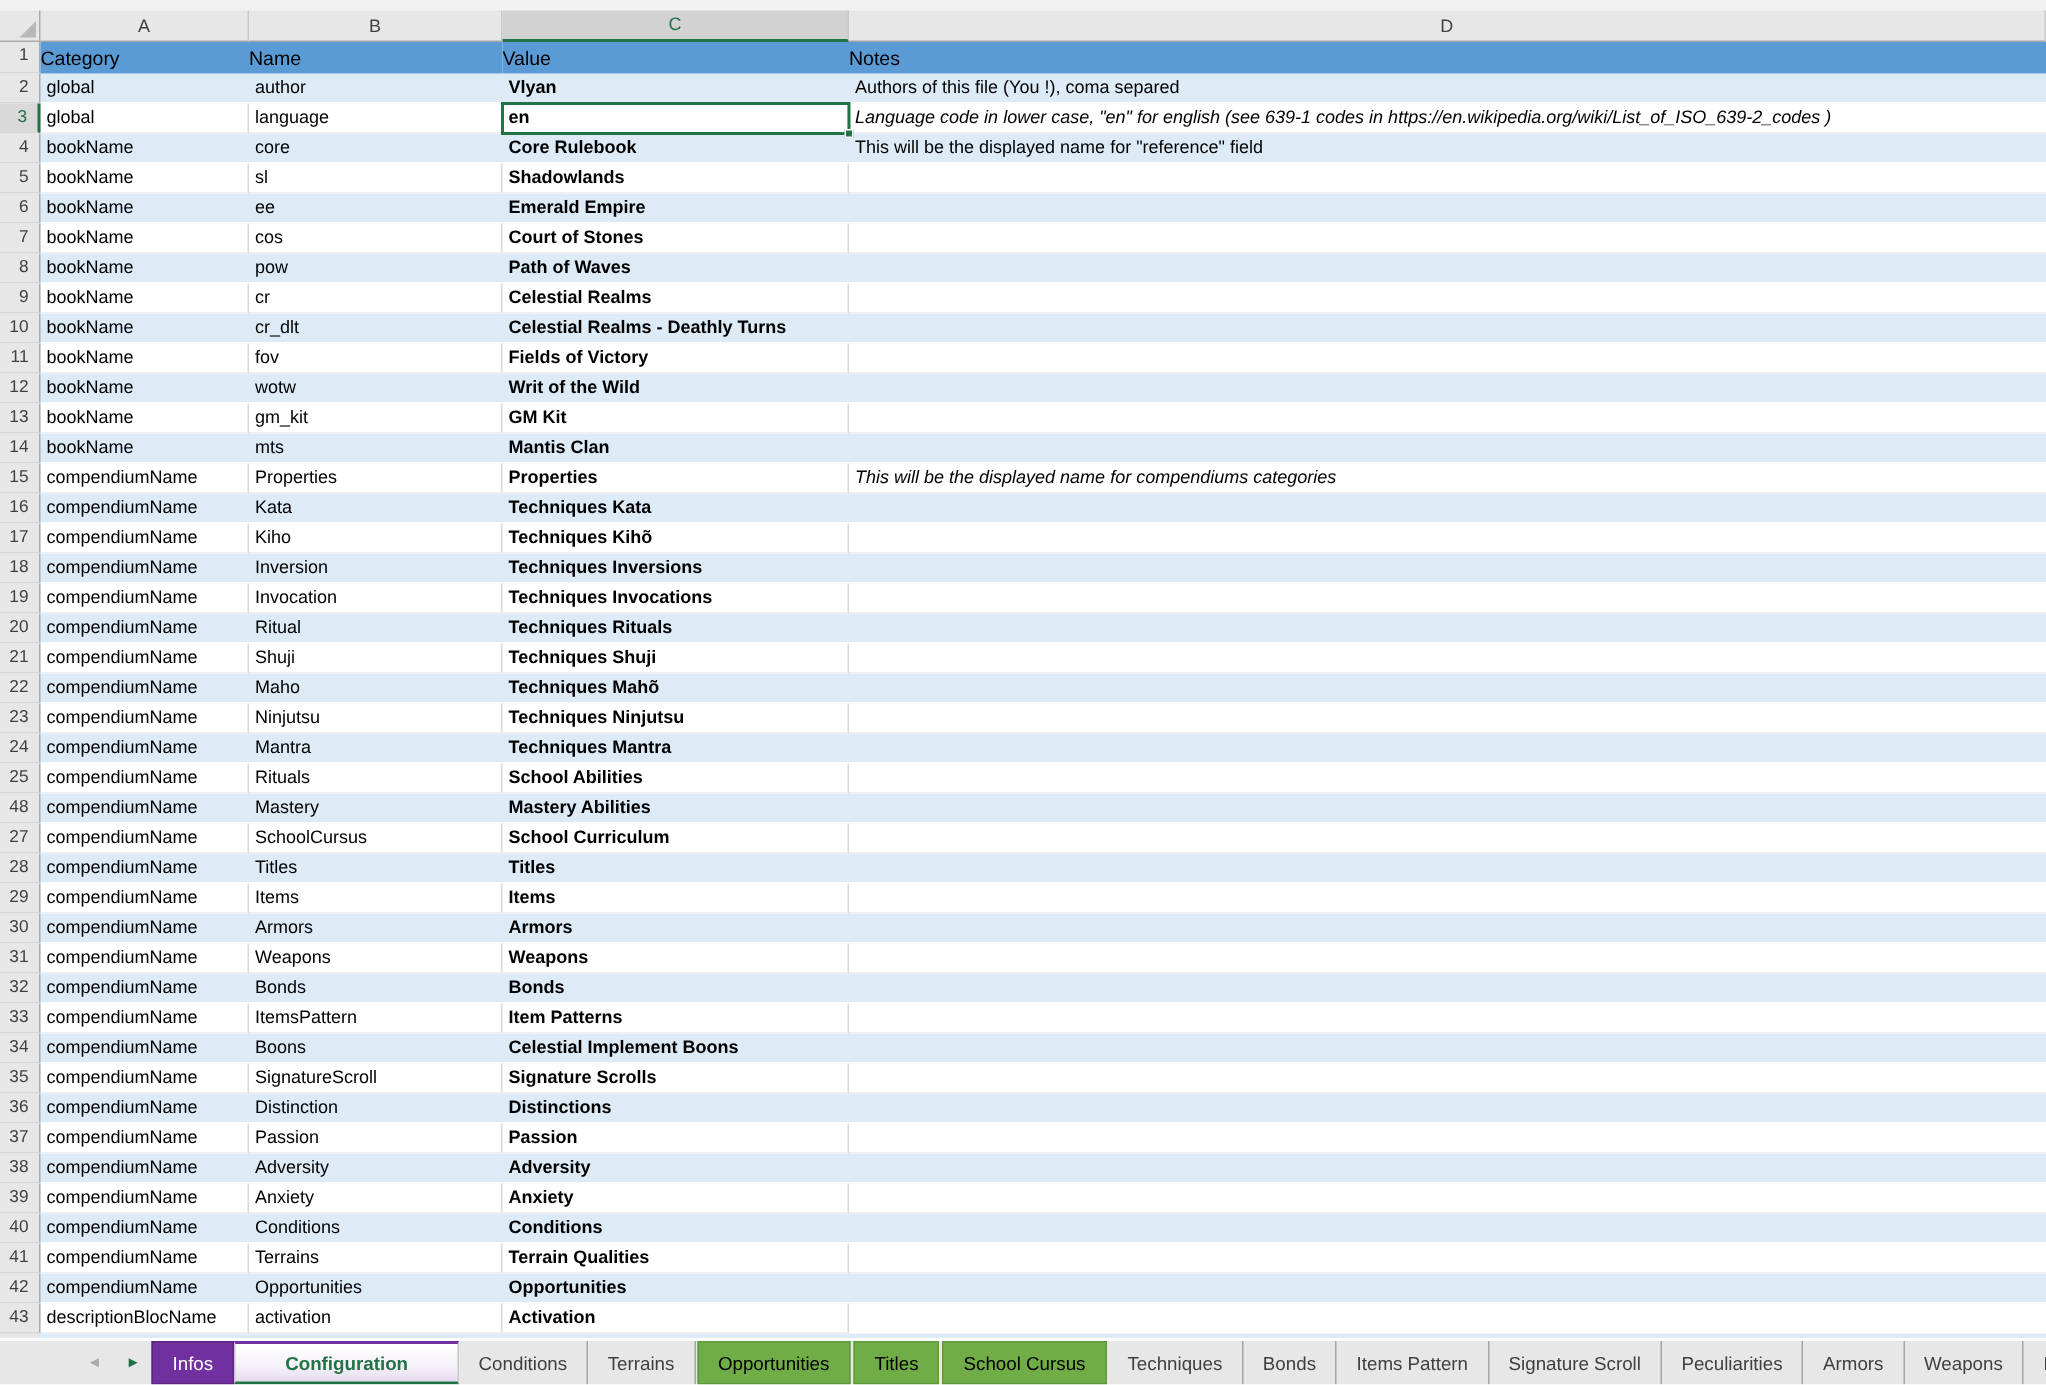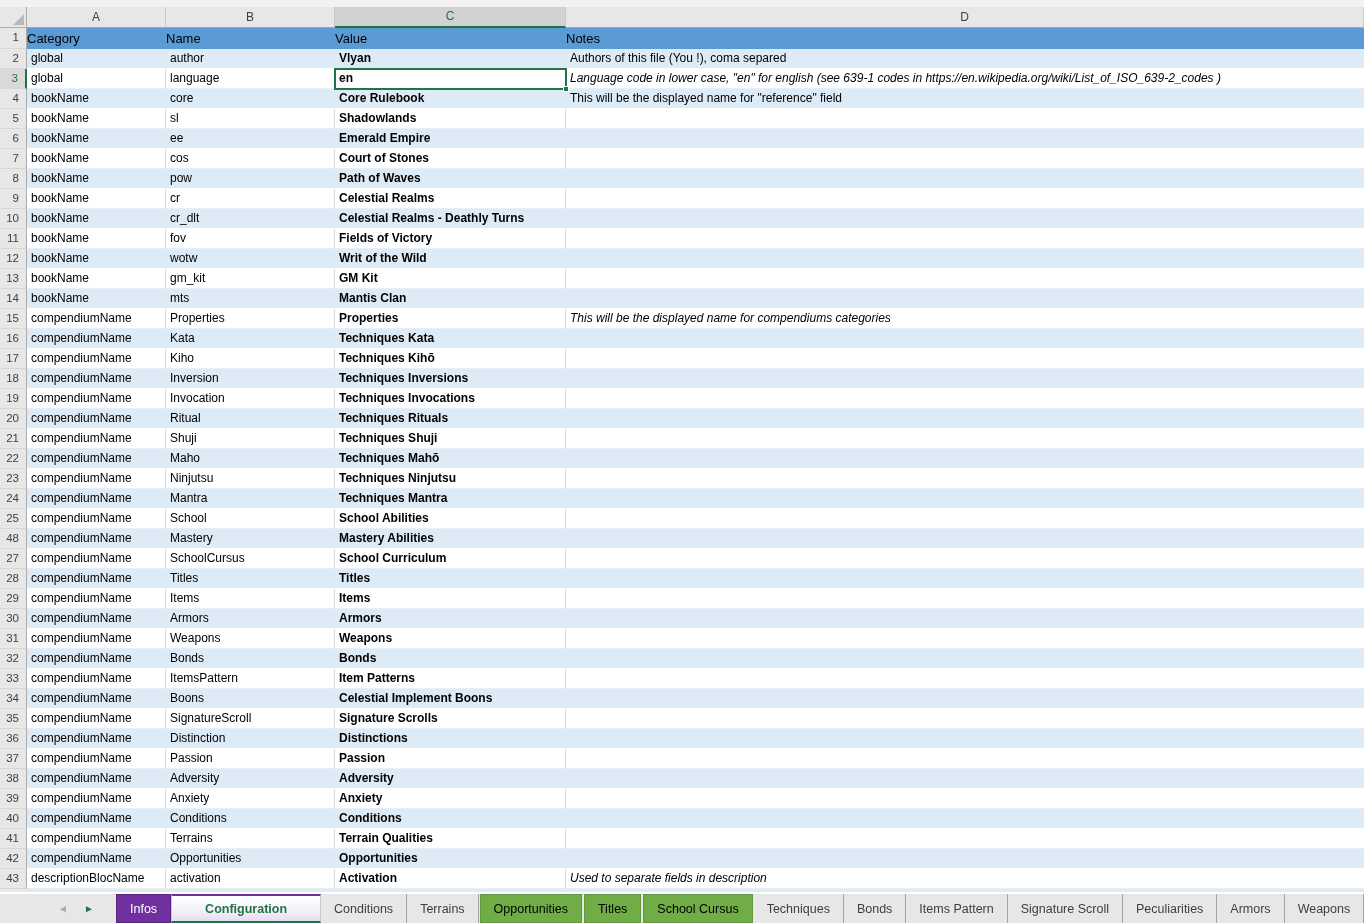--- a/index.html
+++ b/index.html
@@ -55,21 +55,21 @@
     overflow:hidden; }
   .navarrows { width:100px; display:flex; align-items:center; gap:16px;
     padding-left:58px; flex:0 0 auto; }
   .nav { font-size:10px; line-height:1; cursor:default; }
   .nav.left { color:#ABABAB; }
   .nav.right { color:#217346; }
   .tab { flex:0 0 auto; display:flex; align-items:center; padding:0 13px;
     font-size:12.5px; color:#3F3F3F; height:29px; white-space:nowrap; }
   .tab.gray { border-right:1px solid #A6A6A6; }
   .tab.green { background:#70AD47; color:#000; margin:0 1px; border:1px solid #60993C; }
-  .tab.purple { background:#7030A0; color:#fff; margin-left:16px; border:1px solid #5C2583; }
+  .tab.purple { background:#7030A0; color:#fff; margin-left:1px; border:1px solid #5C2583; }
   .tab.active { background:linear-gradient(180deg,#FFFFFF 0%,#F4F0F8 60%,#E5DCEF 100%);
     color:#217346; font-weight:bold; border-top:2px solid #7030A0;
     border-bottom:2px solid #217346; border-left:1px solid #C9C9C9;
     border-right:1px solid #C9C9C9; padding:0 33px; }
 </style>
 </head>
 <body>
 
 <div class="app">
 
@@ -249,21 +249,21 @@
       <div class="row band">
         <div class="rownum">24</div>
         <div class="cell cA">compendiumName</div>
         <div class="cell cB">Mantra</div>
         <div class="cell cC">Techniques Mantra</div>
         <div class="cell cD"></div>
       </div>
       <div class="row plain">
         <div class="rownum">25</div>
         <div class="cell cA">compendiumName</div>
-        <div class="cell cB">School</div>
+        <div class="cell cB">Rituals</div>
         <div class="cell cC">School Abilities</div>
         <div class="cell cD"></div>
       </div>
       <div class="row band">
         <div class="rownum">48</div>
         <div class="cell cA">compendiumName</div>
         <div class="cell cB">Mastery</div>
         <div class="cell cC">Mastery Abilities</div>
         <div class="cell cD"></div>
       </div>
@@ -377,21 +377,20 @@
         <div class="cell cA">compendiumName</div>
         <div class="cell cB">Opportunities</div>
         <div class="cell cC">Opportunities</div>
         <div class="cell cD"></div>
       </div>
       <div class="row plain">
         <div class="rownum">43</div>
         <div class="cell cA">descriptionBlocName</div>
         <div class="cell cB">activation</div>
         <div class="cell cC">Activation</div>
-        <div class="cell cD">Used to separate fields in description</div>
       </div>
     </div>
   <div class="row44"></div>
 
   <div class="selbox">
     <div class="fillhandle"></div>
   </div>
 
   <div class="tabbar">
     <div class="navarrows">

